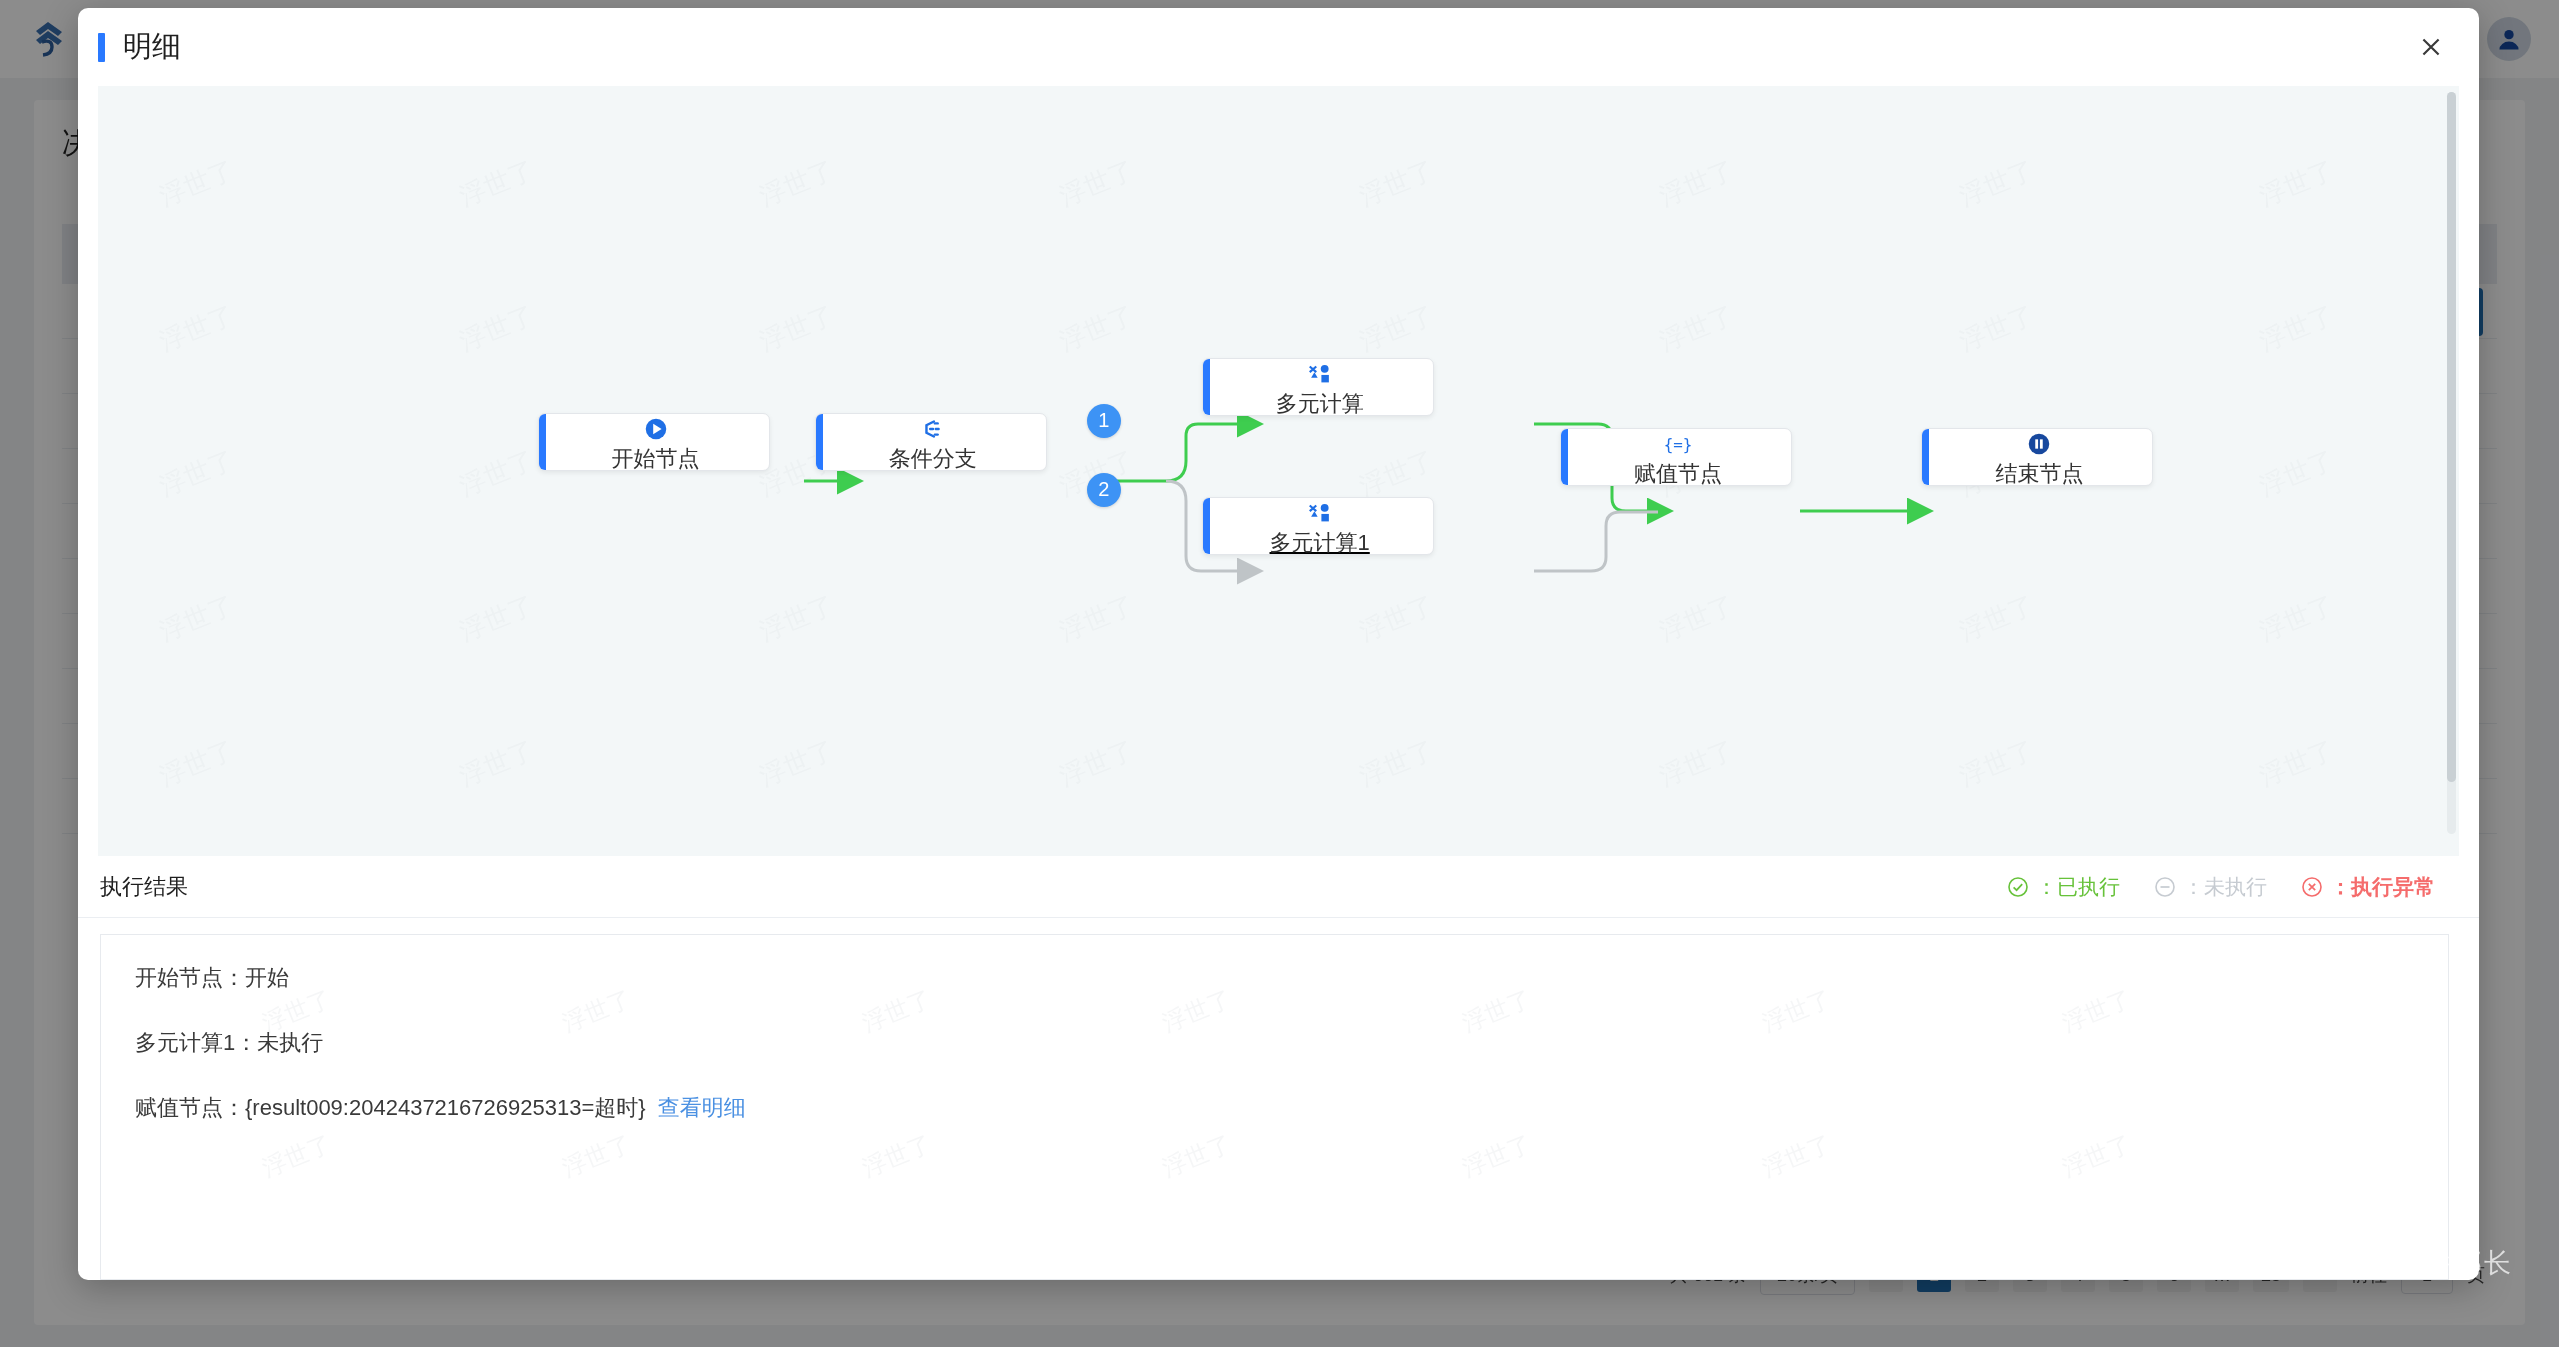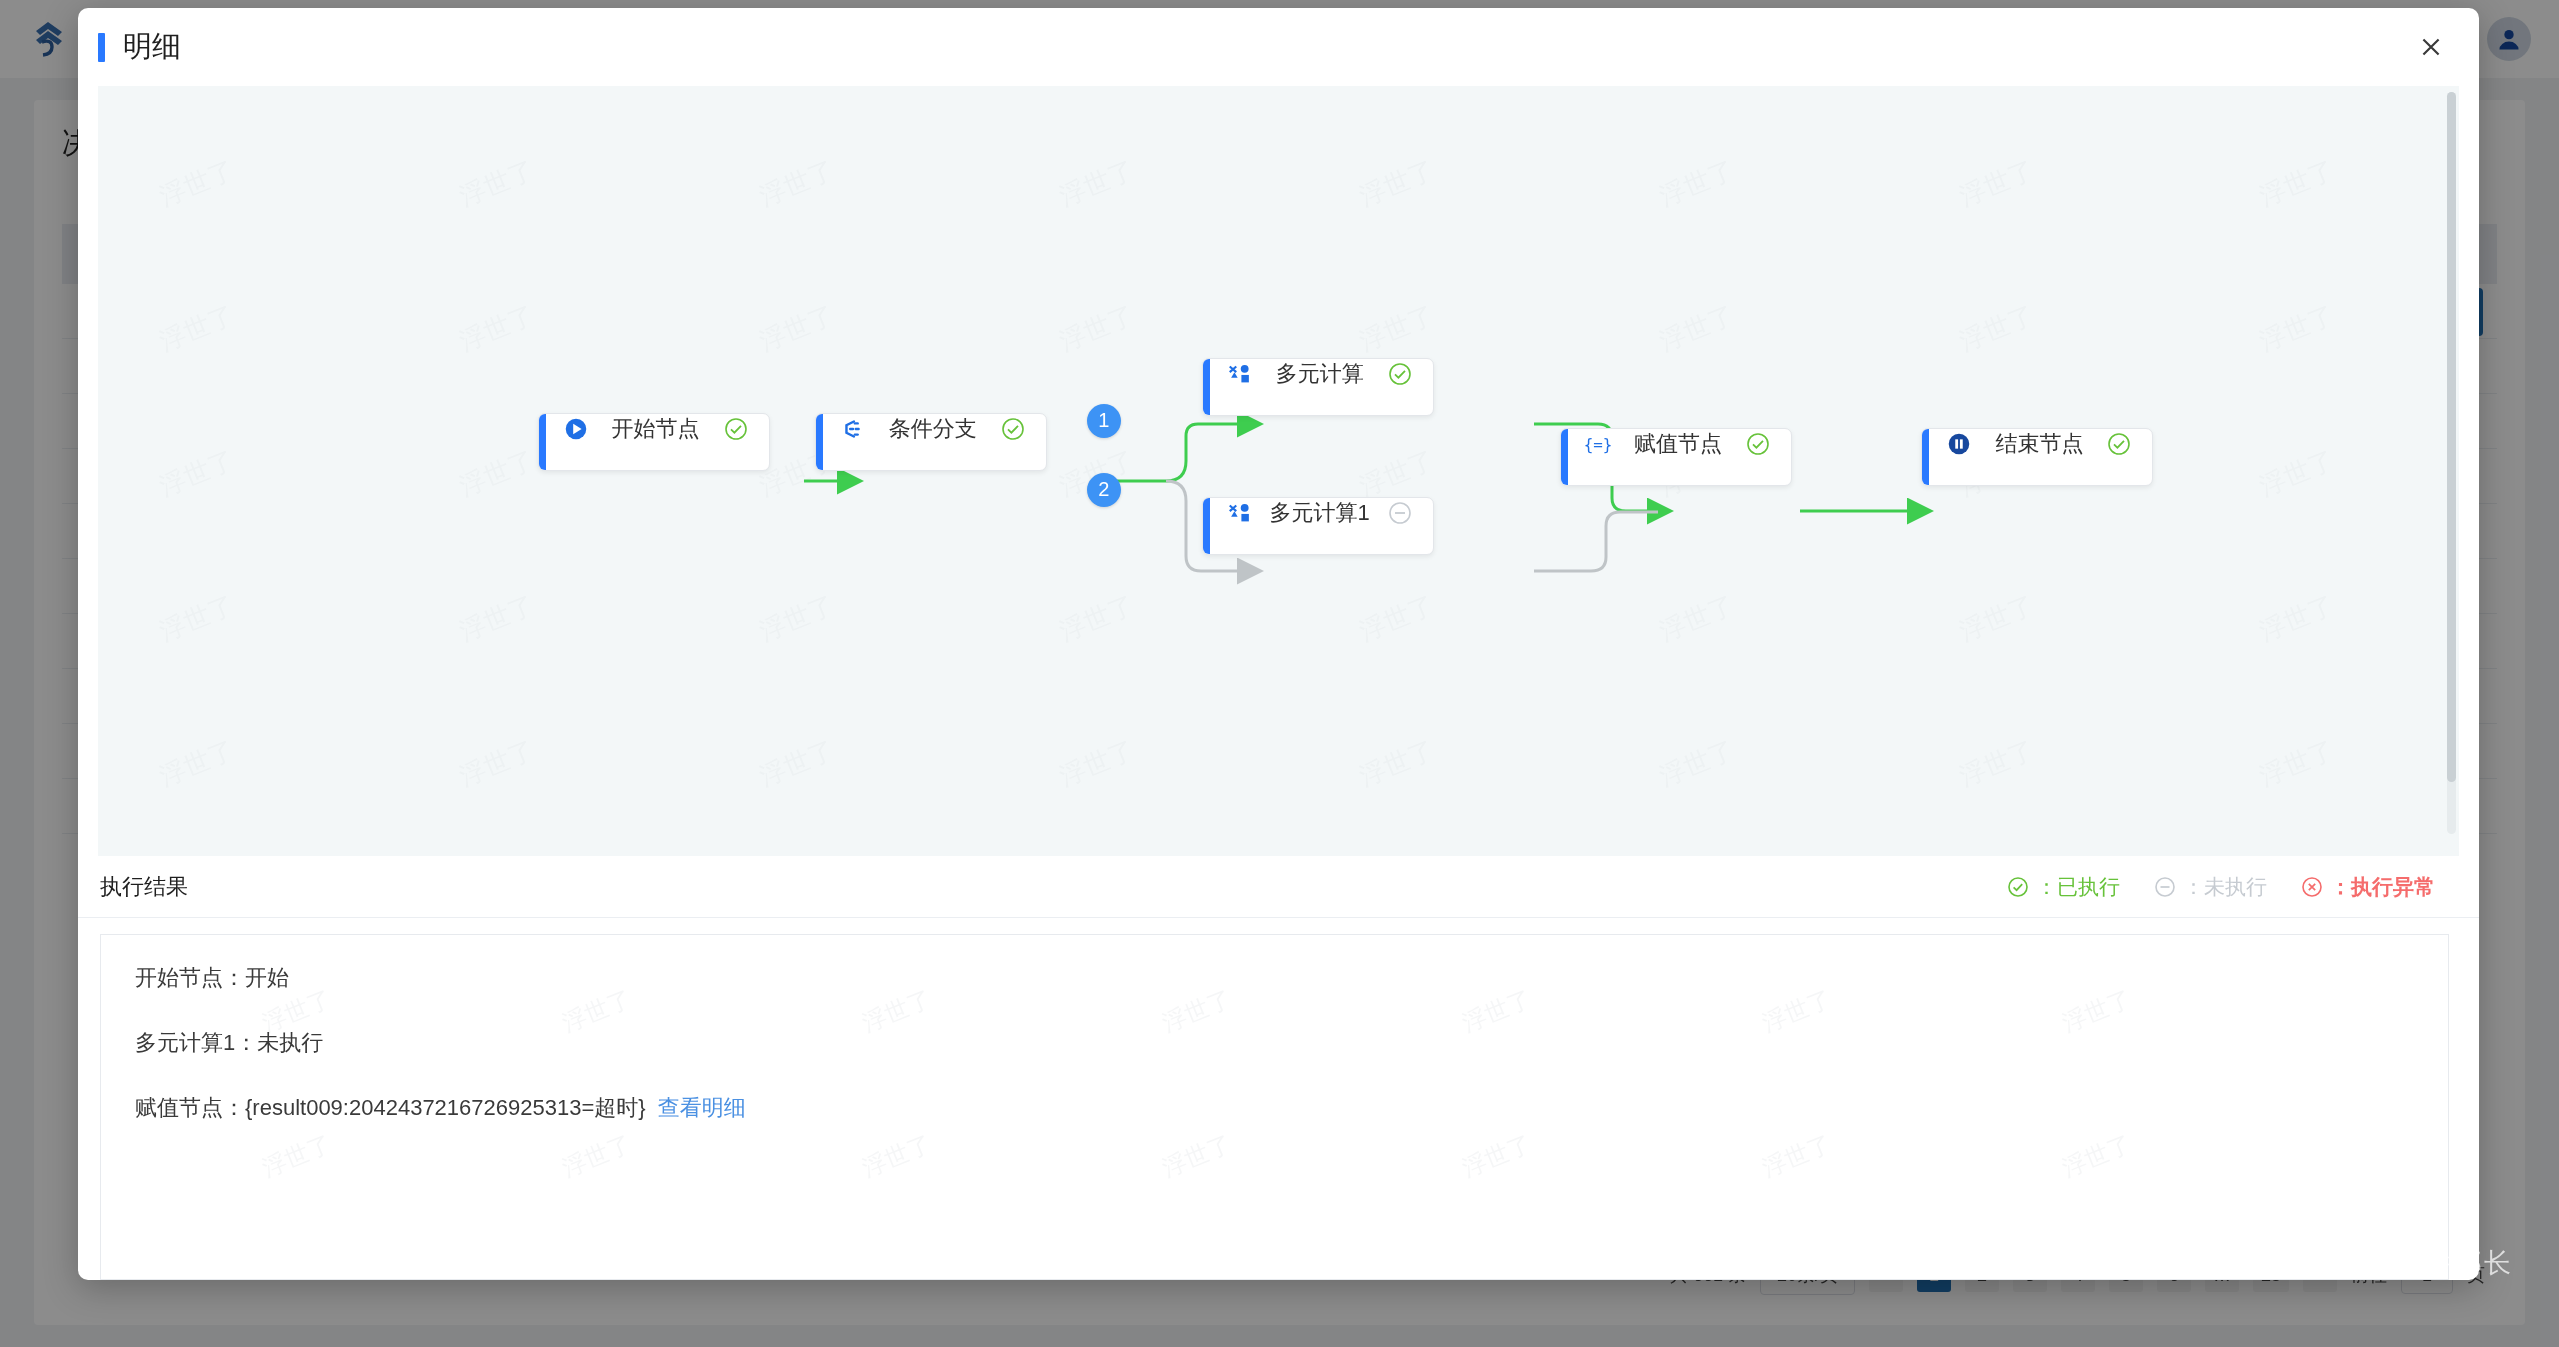--- a/index.html
+++ b/index.html
@@ -135,23 +135,24 @@
   }
   .flow-svg { position: absolute; inset: 0; }
 
   .node {
     position: absolute;
     height: 58px;
     background: #ffffff;
     border: 1px solid #e3e6ea;
     border-radius: 7px;
     box-shadow: 0 2px 5px rgba(0,0,0,0.07);
-    display: flex; align-items: flex-start;
+    display: flex; align-items: center;
     padding-left: 22px; padding-right: 18px;
     overflow: hidden;
+    flex-direction: column;
   }
   .node::before {
     content: ""; position: absolute; left: 0; top: 0; bottom: 0;
     width: 7px; background: #2979ff;
   }
   .node-icon {
     width: 30px; height: 30px;
     display: flex; align-items: center; justify-content: center;
     flex: 0 0 30px;
   }
@@ -416,21 +417,21 @@
             </svg>
           </span>
           <span class="node-label">多元计算</span>
           <span class="node-status">
             <svg viewBox="0 0 24 24" width="24" height="24">
               <circle cx="12" cy="12" r="10" fill="none" stroke="#67c23a" stroke-width="1.6"></circle>
               <path d="M7 12.4 L10.4 15.7 L17 8.9" fill="none" stroke="#67c23a" stroke-width="1.8"></path>
             </svg>
           </span>
         </div>
-        <div class="node" style="left: 1103.71px; top: 411px; width: 231.884px;">
+        <div class="node" style="left: 1103.71px; top: 411px; width: 231.884px; text-decoration: underline;">
           <span class="node-icon">
             <svg viewBox="0 0 30 30" width="28" height="28">
               <path d="M9 13 L5.5 19 L12.5 19 z" fill="#1f6fe5"></path>
               <circle cx="20" cy="9.5" r="4.2" fill="#1f6fe5"></circle>
               <rect x="16.5" y="16" width="8" height="8" fill="#1f6fe5"></rect>
               <path d="M4 7 L11 13 M11 7 L4 13" stroke="#1f6fe5" stroke-width="2.3"></path>
             </svg>
           </span>
           <span class="node-label">多元计算1</span>
           <span class="node-status">

